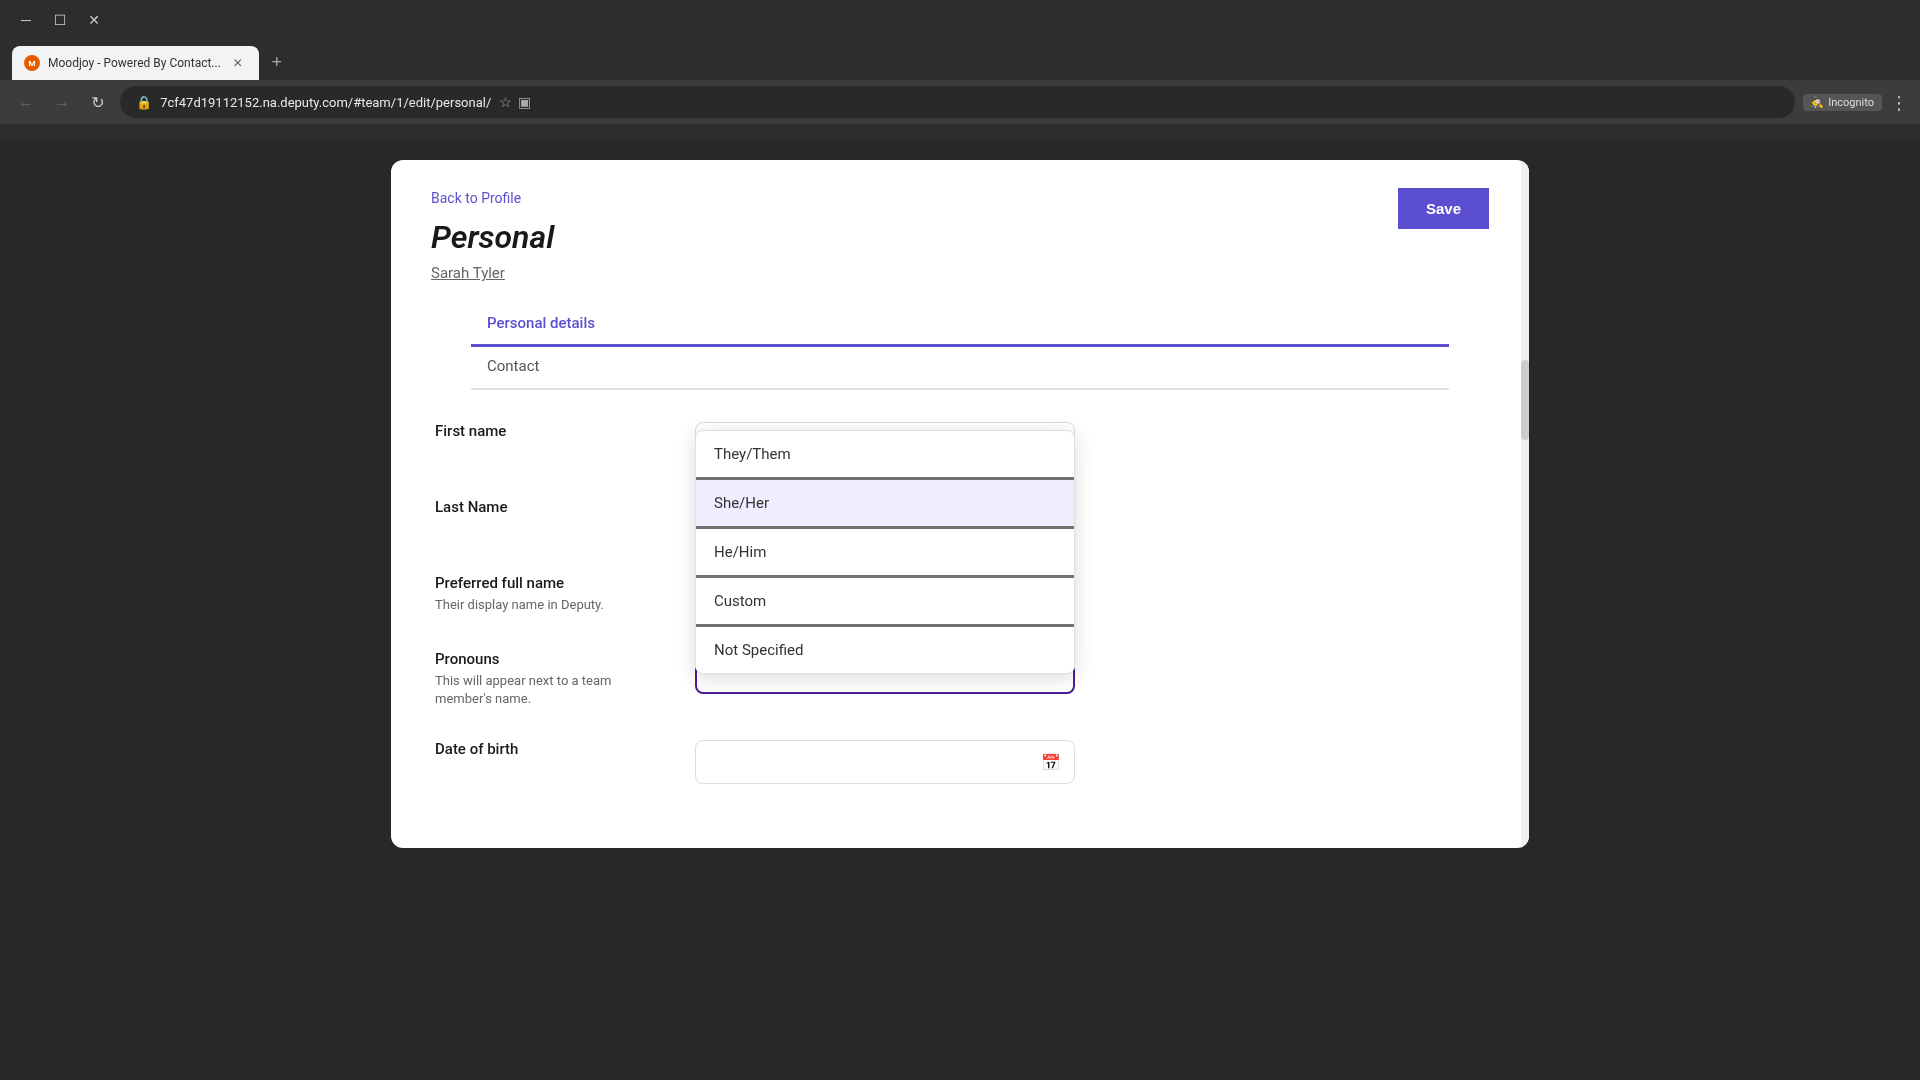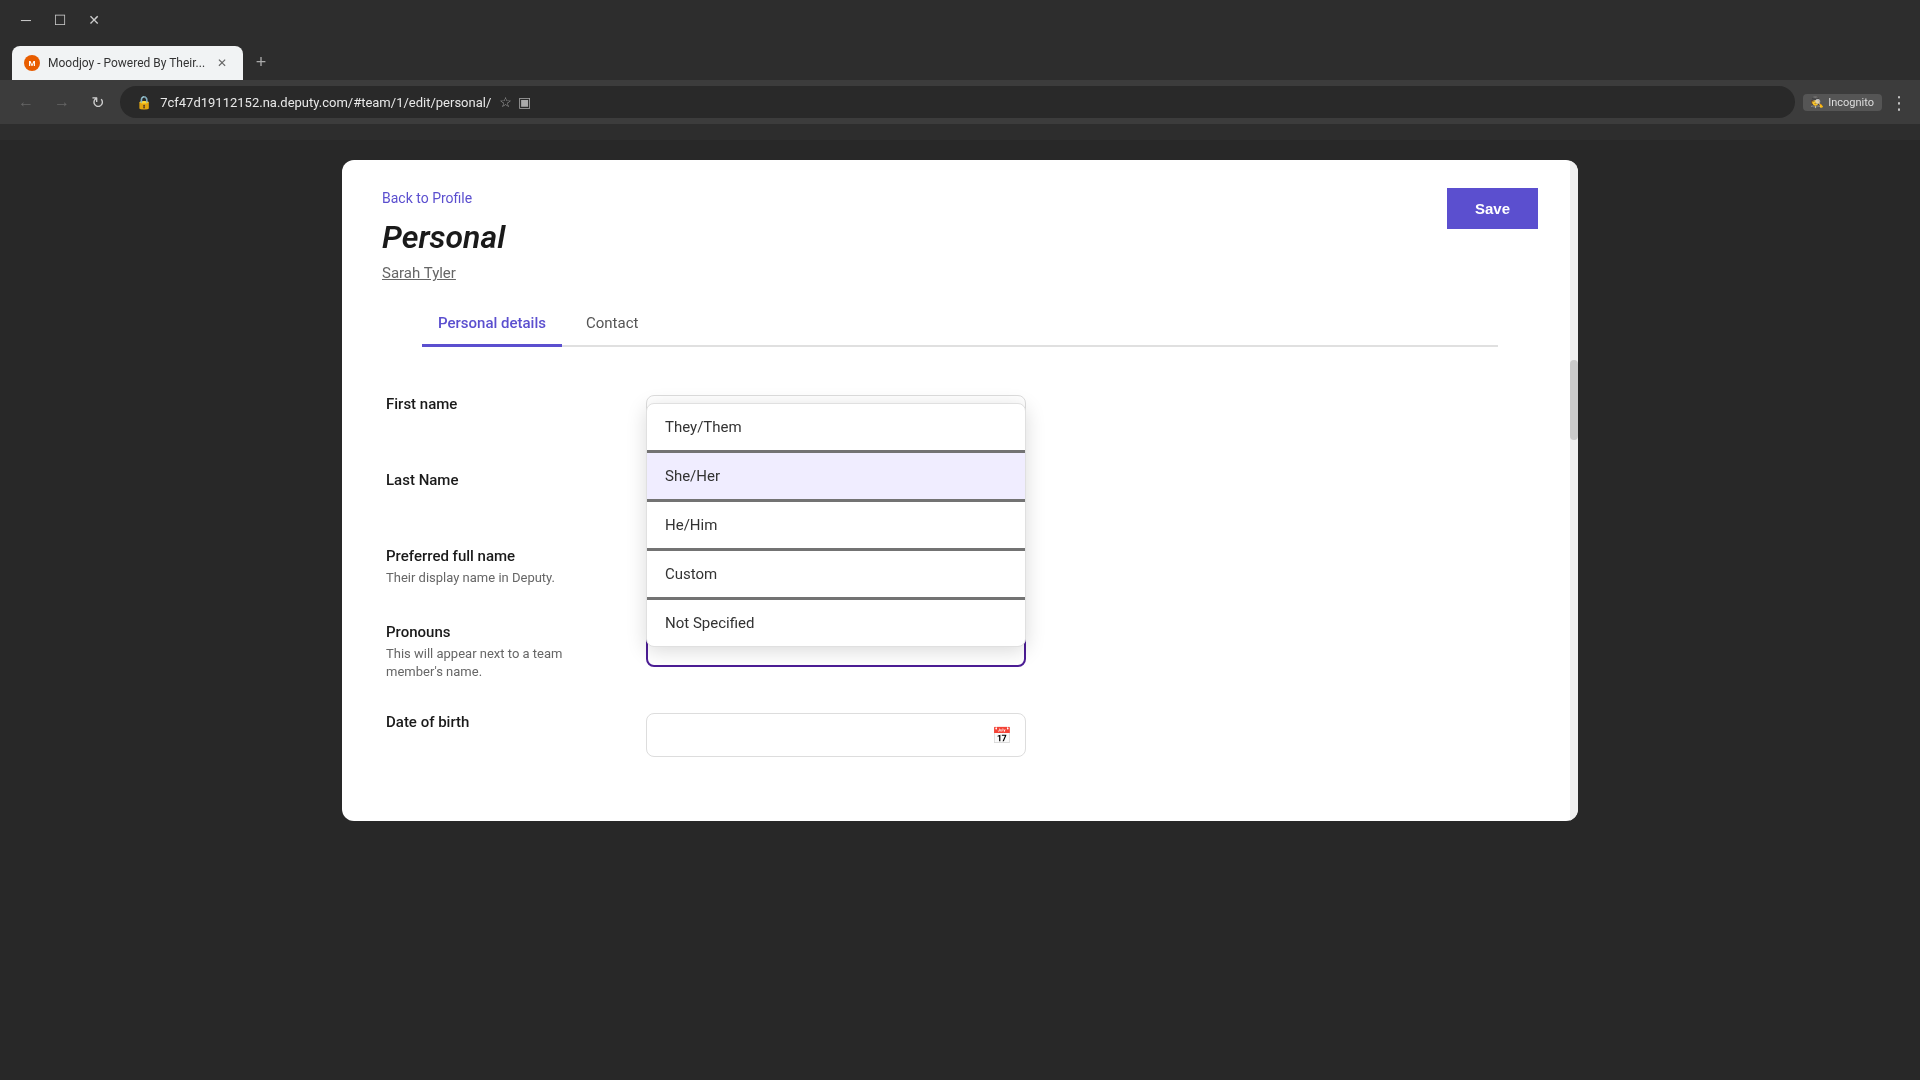--- a/index.html
+++ b/index.html
@@ -181,21 +181,21 @@
       right: 0;
       bottom: 0;
       background: rgba(0,0,0,0.3);
       display: flex;
       align-items: flex-start;
       justify-content: center;
     }
     .modal {
       background: #fff;
       border-radius: 12px;
-      width: 1236px;
+      width: 1138px;
       max-height: 920px;
       position: relative;
       overflow: hidden;
       margin-top: 20px;
     }
     .modal-header {
       padding: 28px 40px 0 40px;
       position: relative;
     }
     .back-link {
@@ -245,23 +245,24 @@
       height: 36px;
       display: flex;
       align-items: center;
       justify-content: center;
       border-radius: 50%;
     }
 
     
     .tab-nav {
       display: flex;
-      gap: 8px;
+      gap: 0;
       border-bottom: 2px solid #e0e0e0;
-      margin: 16px 40px;
+      margin: 0 40px;
+      flex-direction: column;
     }
     .tab-nav-item {
       padding: 12px 16px;
       font-size: 15px;
       color: #555;
       cursor: pointer;
       border-bottom: 3px solid transparent;
       margin-bottom: -2px;
     }
     .tab-nav-item.active {
@@ -414,21 +415,21 @@
       <button class="browser-btn">☐</button>
       <button class="browser-btn">✕</button>
     </div>
   </div>
 
   <div class="tab-bar">
     <div class="tab">
       <div class="tab-favicon">
         <span>M</span>
       </div>
-      <span class="tab-title">Moodjoy - Powered By Their...</span>
+      <span class="tab-title">Moodjoy - Powered By Contact...</span>
       <button class="tab-close">✕</button>
     </div>
     <button class="tab-new">+</button>
   </div>
 
   <div class="address-bar-row">
     <button class="nav-btn disabled">←</button>
     <button class="nav-btn disabled">→</button>
     <button class="nav-btn">↻</button>
     <div class="address-input">

